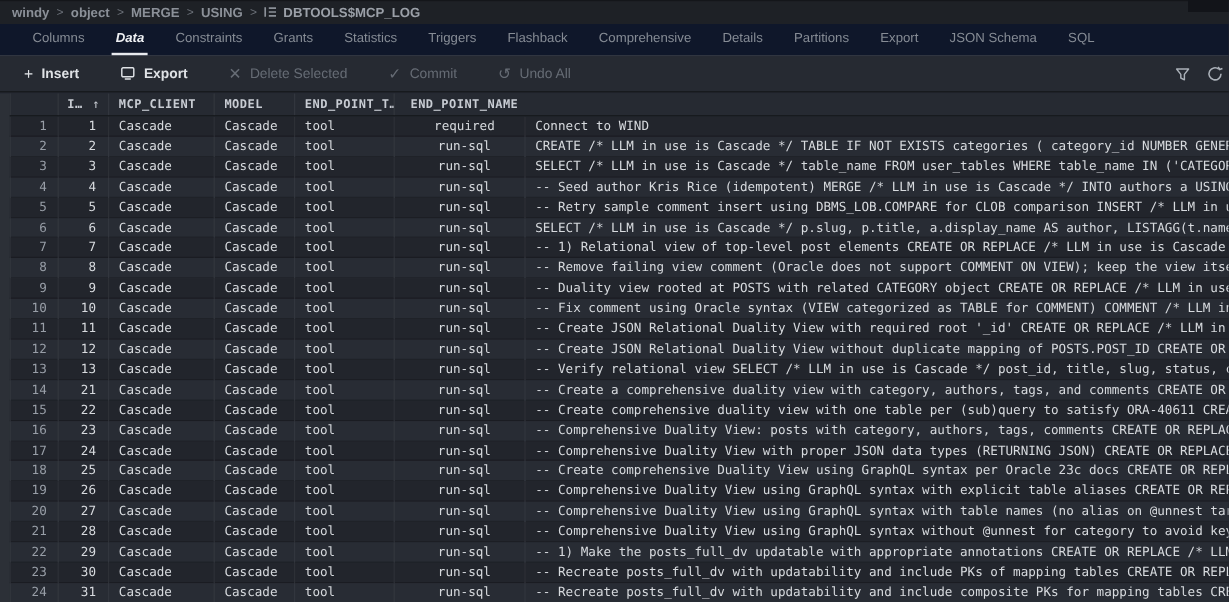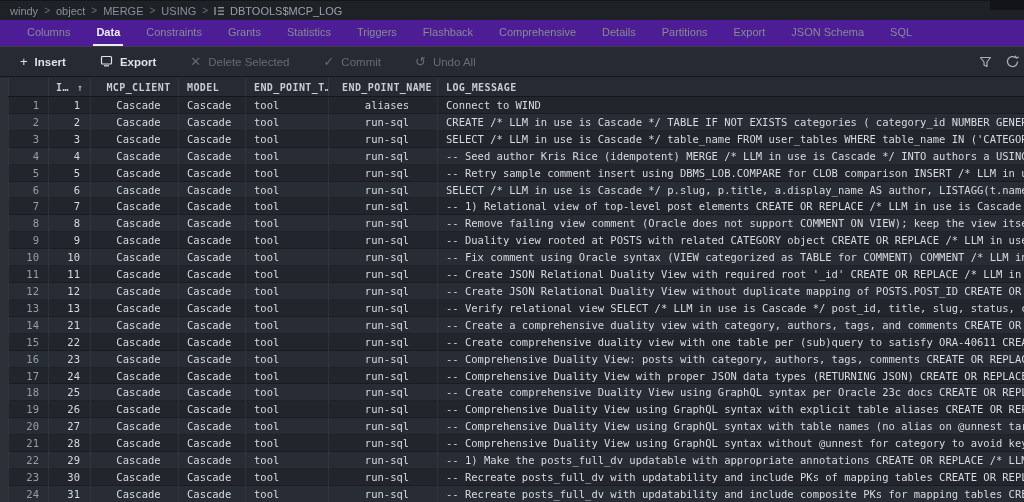--- a/index.html
+++ b/index.html
@@ -3,30 +3,30 @@
 <meta charset="utf-8">
 <style>
   * { box-sizing: border-box; margin: 0; padding: 0; }
   html,body { width:1024px; height:502px; overflow:hidden; background:#23262e;
               font-family:"Liberation Sans", sans-serif; }
   .app { position:relative; width:1024px; height:502px; background:#262a32; }
 
   
   .crumbbar { height:20px; background:#1e2126; display:flex; align-items:center;
               padding-left:10px; font-size:11px; color:#8b9098; border-top:1px solid #14161a; }
-  .crumb { color:#8b9098; cursor:default; }
+  .crumb { color:#8b9098; cursor:default;font-weight:bold; }
   .crumb-sep { margin:0 6px; color:#6d727a; font-size:10px; }
   .table-icon { display:inline-block; margin-right:5px; position:relative; top:1px; }
   .corner-box { position:absolute; top:0; right:0; width:34px; height:10px; background:#121419; }
 
   
-  .tabbar { height:27px; background:#4c1d95; display:flex; align-items:flex-end;
+  .tabbar { height:27px; background:#0f172a; display:flex; align-items:flex-end;
             padding-left:14px; border-bottom:1px solid #3a3e46; }
   .tab { font-size:11px; color:#868c95; padding:6px 13px 8px 13px; position:relative; cursor:pointer; white-space:nowrap; }
-  .tab.active { color:#eef0f3; font-weight:700; }
+  .tab.active { color:#eef0f3; font-weight:700;font-style:italic; }
   .tab.active::after { content:""; position:absolute; left:10px; right:10px; bottom:0; height:2px; background:#e8eaee; }
 
   
   .toolbar { height:30px; background:#262a32; display:flex; align-items:center;
              padding:0 12px 0 20px; border-bottom:1px solid #15171b; }
   .tbtn { display:flex; align-items:center; gap:7px; font-size:11.5px; margin-right:34px;
           color:#dfe2e6; font-weight:600; cursor:pointer; white-space:nowrap; }
   .tbtn.disabled { color:#666c75; font-weight:400; cursor:default; }
   .tbtn .ticon { font-size:13px; font-weight:400; line-height:1; }
   .tb-right { margin-left:auto; display:flex; align-items:center; gap:14px; }
@@ -43,21 +43,21 @@
   .grid-row.odd  { background:#22252c; }
   .grid-row.even { background:#282c34; }
   .cell { overflow:hidden; white-space:nowrap; font-size:10.5px; color:#d7dade;
           line-height:16.9px; padding-left:8px; border-left:1px solid rgba(255,255,255,0.05);
           box-shadow: inset 0 -1px 0 rgba(0,0,0,0.22); }
   .hcell { overflow:hidden; white-space:nowrap; line-height:19px; padding-left:8px;
            border-left:1px solid rgba(255,255,255,0.06); cursor:pointer; }
   .c-strip { width:8px; flex:none; border-left:none; padding:0; }
   .c-rownum { width:40px; flex:none; text-align:right; padding-right:9px; padding-left:0; color:#989ea7; }
   .c-id { width:42px; flex:none; text-align:right; padding-right:10px; padding-left:0; }
-  .c-client { width:88px; flex:none;text-align:center; }
+  .c-client { width:88px; flex:none; }
   .c-model { width:67px; flex:none; }
   .c-ept { width:83px; flex:none; }
   .c-epn { width:109px; flex:none;text-align:center; }
   .c-log { flex:1; }
   .sort-arrow { font-weight:400; margin-left:8px; color:#c8ccd3; }
   .hcell.c-id { text-align:left; padding-left:7px; }
 </style>
 </head>
 <body>
 
@@ -150,31 +150,30 @@
     <div class="grid-header">
       <div class="hcell c-strip"></div>
       <div class="hcell c-rownum"></div>
       <div class="hcell c-id">
         <span>I…</span><span class="sort-arrow">↑</span>
       </div>
       <div class="hcell c-client">MCP_CLIENT</div>
       <div class="hcell c-model">MODEL</div>
       <div class="hcell c-ept">END_POINT_T…</div>
       <div class="hcell c-epn">END_POINT_NAME</div>
-      <div class="hcell c-log">LOG_MESSAGE</div>
     </div>
     <div class="grid-body" id="grid-body">
         <div class="grid-row odd">
           <div class="cell c-strip"></div>
           <div class="cell c-rownum">1</div>
           <div class="cell c-id">1</div>
           <div class="cell c-client">Cascade</div>
           <div class="cell c-model">Cascade</div>
           <div class="cell c-ept">tool</div>
-          <div class="cell c-epn">aliases</div>
+          <div class="cell c-epn">required</div>
           <div class="cell c-log">Connect to WIND</div>
         </div>
         <div class="grid-row even">
           <div class="cell c-strip"></div>
           <div class="cell c-rownum">2</div>
           <div class="cell c-id">2</div>
           <div class="cell c-client">Cascade</div>
           <div class="cell c-model">Cascade</div>
           <div class="cell c-ept">tool</div>
           <div class="cell c-epn">run-sql</div>

